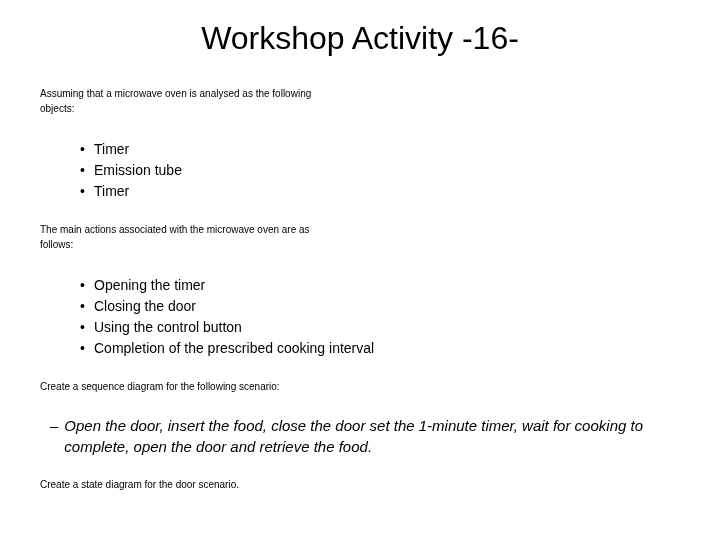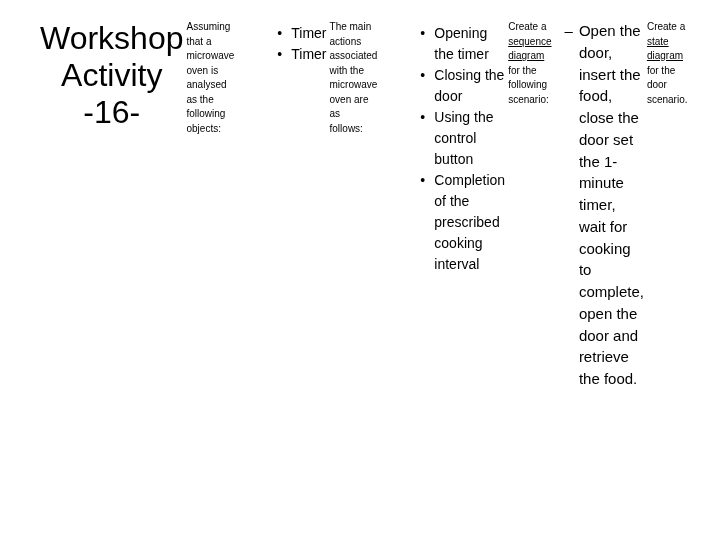--- a/index.html
+++ b/index.html
@@ -14,21 +14,22 @@
       font-family: Arial, sans-serif;
       font-size: 15px;
       color: #000000;
       overflow: hidden;
     }
     .page {
       width: 720px;
       height: 540px;
       padding: 20px 40px 20px 40px;
       display: flex;
-      gap: 3px;
+      flex-direction: column;
+      gap: 16px;
     }
     .title {
       font-size: 32px;
       font-weight: normal;
       text-align: center;
       margin-bottom: 14px;
       font-family: Arial, sans-serif;
     }
     .paragraph {
       font-size: 10px;
@@ -44,52 +45,53 @@
       line-height: 1.5;
       position: relative;
       padding-left: 14px;
     }
     .bullet-list li::before {
       content: "•";
       position: absolute;
       left: 0;
     }
     .underline {
-      text-decoration: underline;
     }
     .dash-item {
       display: flex;
       align-items: flex-start;
       font-size: 15px;
       line-height: 1.45;
       margin-left: 10px;
       margin-bottom: 4px;
     }
     .dash-item .dash {
       margin-right: 6px;
       flex-shrink: 0;
     }
     .dash-item .dash-text {
       flex: 1;
+      font-style: italic;
     }
   </style>
 </head>
 <body>
 
 <div class="page">
 
   <h1 class="title">Workshop Activity -16-</h1>
 
   <p class="paragraph">
     <span>Assuming that a microwave oven is analysed as the following</span><br>
     <span>objects:</span>
   </p>
 
   <ul class="bullet-list">
     <li><span>Timer</span></li>
+    <li><span>Emission tube</span></li>
     <li><span>Timer</span></li>
   </ul>
 
   <p class="paragraph">
     <span>The main actions associated with the microwave oven are as</span><br>
     <span>follows:</span>
   </p>
 
   <ul class="bullet-list">
     <li><span>Opening the timer</span></li>

